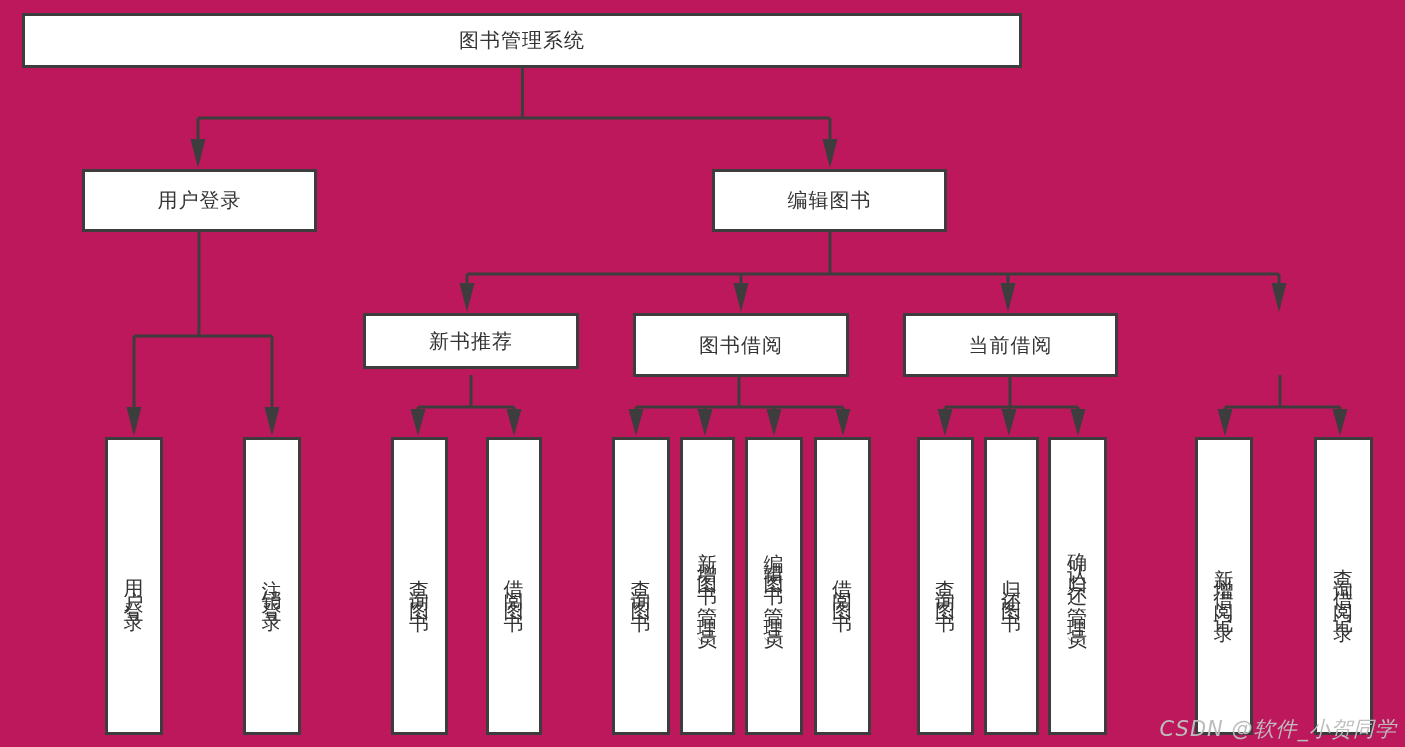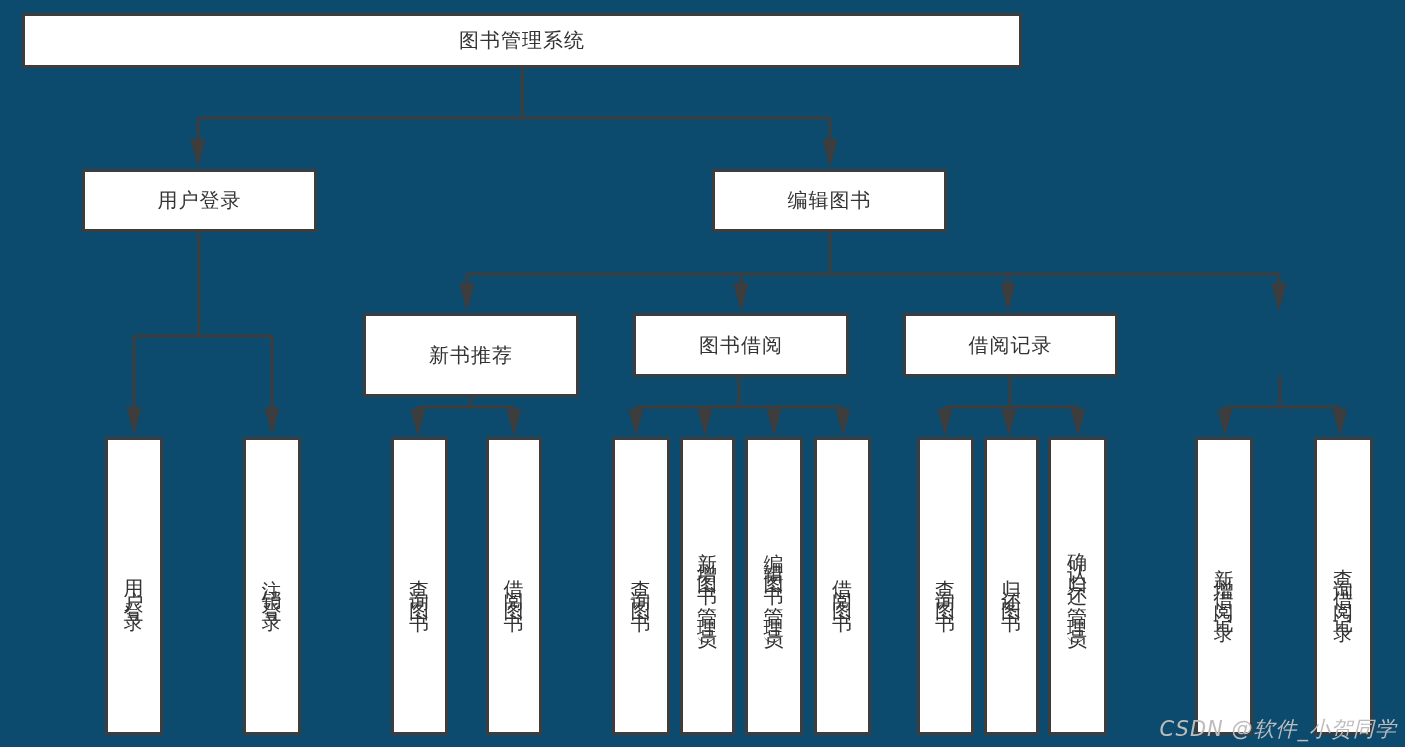--- a/index.html
+++ b/index.html
@@ -8,21 +8,21 @@
     background: #ffffff;
   }
   body {
     font-family: "DejaVu Sans", "Liberation Sans", sans-serif;
     color: #333333;
   }
   #canvas {
     position: relative;
     width: 1405px;
     height: 747px;
-    background: #0c4a6e;
+    background: #be185d;
     overflow: hidden;
   }
   #connectors {
     position: absolute;
     left: 0;
     top: 0;
     width: 1405px;
     height: 747px;
   }
   .node {
@@ -108,28 +108,28 @@
     <span class="label">图书管理系统</span>
   </div>
 
   <div class="node hbox" style="left:82px; top:169px; width:235px; height:63px;">
     <span class="label">用户登录</span>
   </div>
   <div class="node hbox" style="left:712px; top:169px; width:235px; height:63px;">
     <span class="label">编辑图书</span>
   </div>
 
-  <div class="node hbox" style="left:363px; top:313px; width:216px; height:84px;font-family:Liberation Mono, monospace;">
+  <div class="node hbox" style="left:363px; top:313px; width:216px; height:56px;font-family:Liberation Mono, monospace;">
     <span class="label">新书推荐</span>
   </div>
   <div class="node hbox" style="left:633px; top:313px; width:216px; height:64px;">
     <span class="label">图书借阅</span>
   </div>
   <div class="node hbox" style="left:903px; top:313px; width:215px; height:64px;">
-    <span class="label">借阅记录</span>
+    <span class="label">当前借阅</span>
   </div>
 
   <div class="node vbox" style="left:105px; top:437px; width:58px; height:298px;">
     <span class="label">用户登录</span>
   </div>
   <div class="node vbox" style="left:243px; top:437px; width:58px; height:298px;">
     <span class="label">注销登录</span>
   </div>
 
   <div class="node vbox" style="left:391px; top:437px; width:57px; height:298px;">

